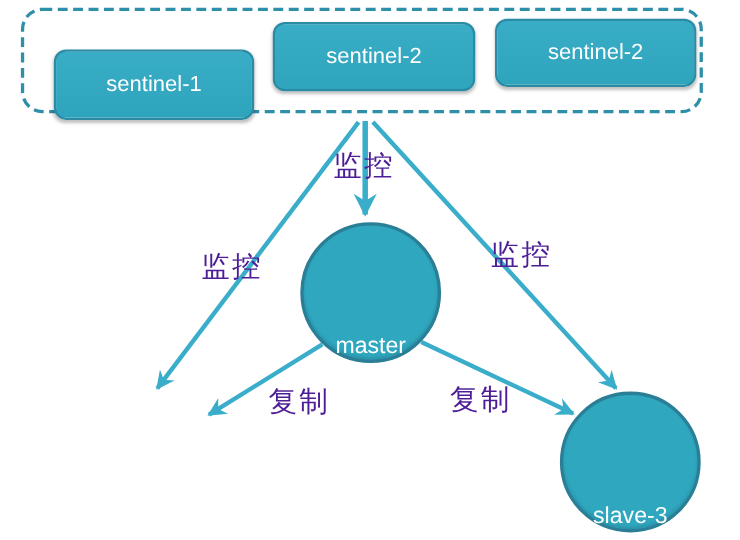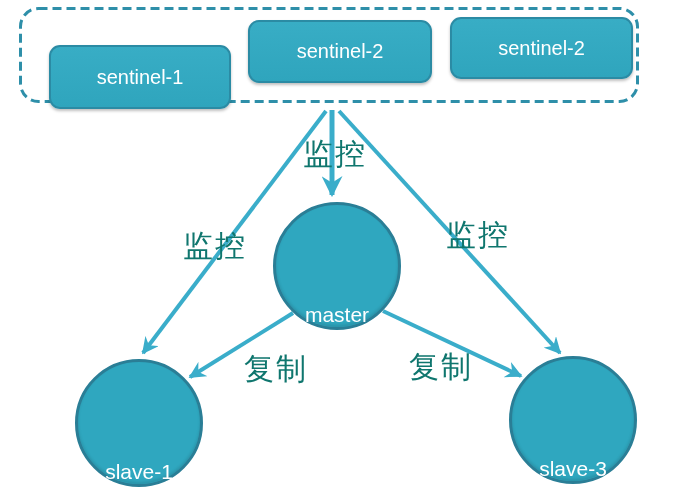--- a/index.html
+++ b/index.html
@@ -51,23 +51,23 @@
   }
   #sentinel-box-1 { left: 49px;  top: 22px; width: 182px; height: 64px; margin-top: 23px; }
   #sentinel-box-2 { left: 248px; top: 20px; width: 184px; height: 63px; }
   #sentinel-box-3 { left: 450px; top: 17px; width: 183px; height: 62px; }
   #master-node  { left: 273px; top: 202px; width: 128px; height: 128px; }
   #slave1-node  { left: 75px;  top: 359px; width: 128px; height: 128px; }
   #slave2-node  { left: 509px; top: 356px; width: 128px; height: 128px; }
   .edge-label {
     position: absolute;
     z-index: 3;
-    color: #0f766e;
-    font-family: Liberation Sans, sans-serif;
-    font-size: 30px;
+    color: #4c1d95;
+    font-family: Liberation Mono, monospace;
+    font-size: 26px;
     line-height: 1;
     letter-spacing: 2px;
     white-space: nowrap;
   }
   #monitor-label-left    { left: 183px; top: 231px; }
   #monitor-label-center  { left: 303px; top: 139px; }
   #monitor-label-right   { left: 446px; top: 220px; }
   #replicate-label-left  { left: 244px; top: 354px; }
   #replicate-label-right { left: 409px; top: 352px; }
 </style>
@@ -98,23 +98,20 @@
   <div class="sentinel-box" id="sentinel-box-2">
     <span>sentinel-2</span>
   </div>
   <div class="sentinel-box" id="sentinel-box-3">
     <span>sentinel-2</span>
   </div>
 
   <div class="node-circle" id="master-node">
     <span>master</span>
   </div>
-  <div class="node-circle" id="slave1-node">
-    <span>slave-1</span>
-  </div>
   <div class="node-circle" id="slave2-node">
     <span>slave-3</span>
   </div>
 
   <div class="edge-label" id="monitor-label-left">监控</div>
   <div class="edge-label" id="monitor-label-center">监控</div>
   <div class="edge-label" id="monitor-label-right">监控</div>
   <div class="edge-label" id="replicate-label-left">复制</div>
   <div class="edge-label" id="replicate-label-right">复制</div>
 

